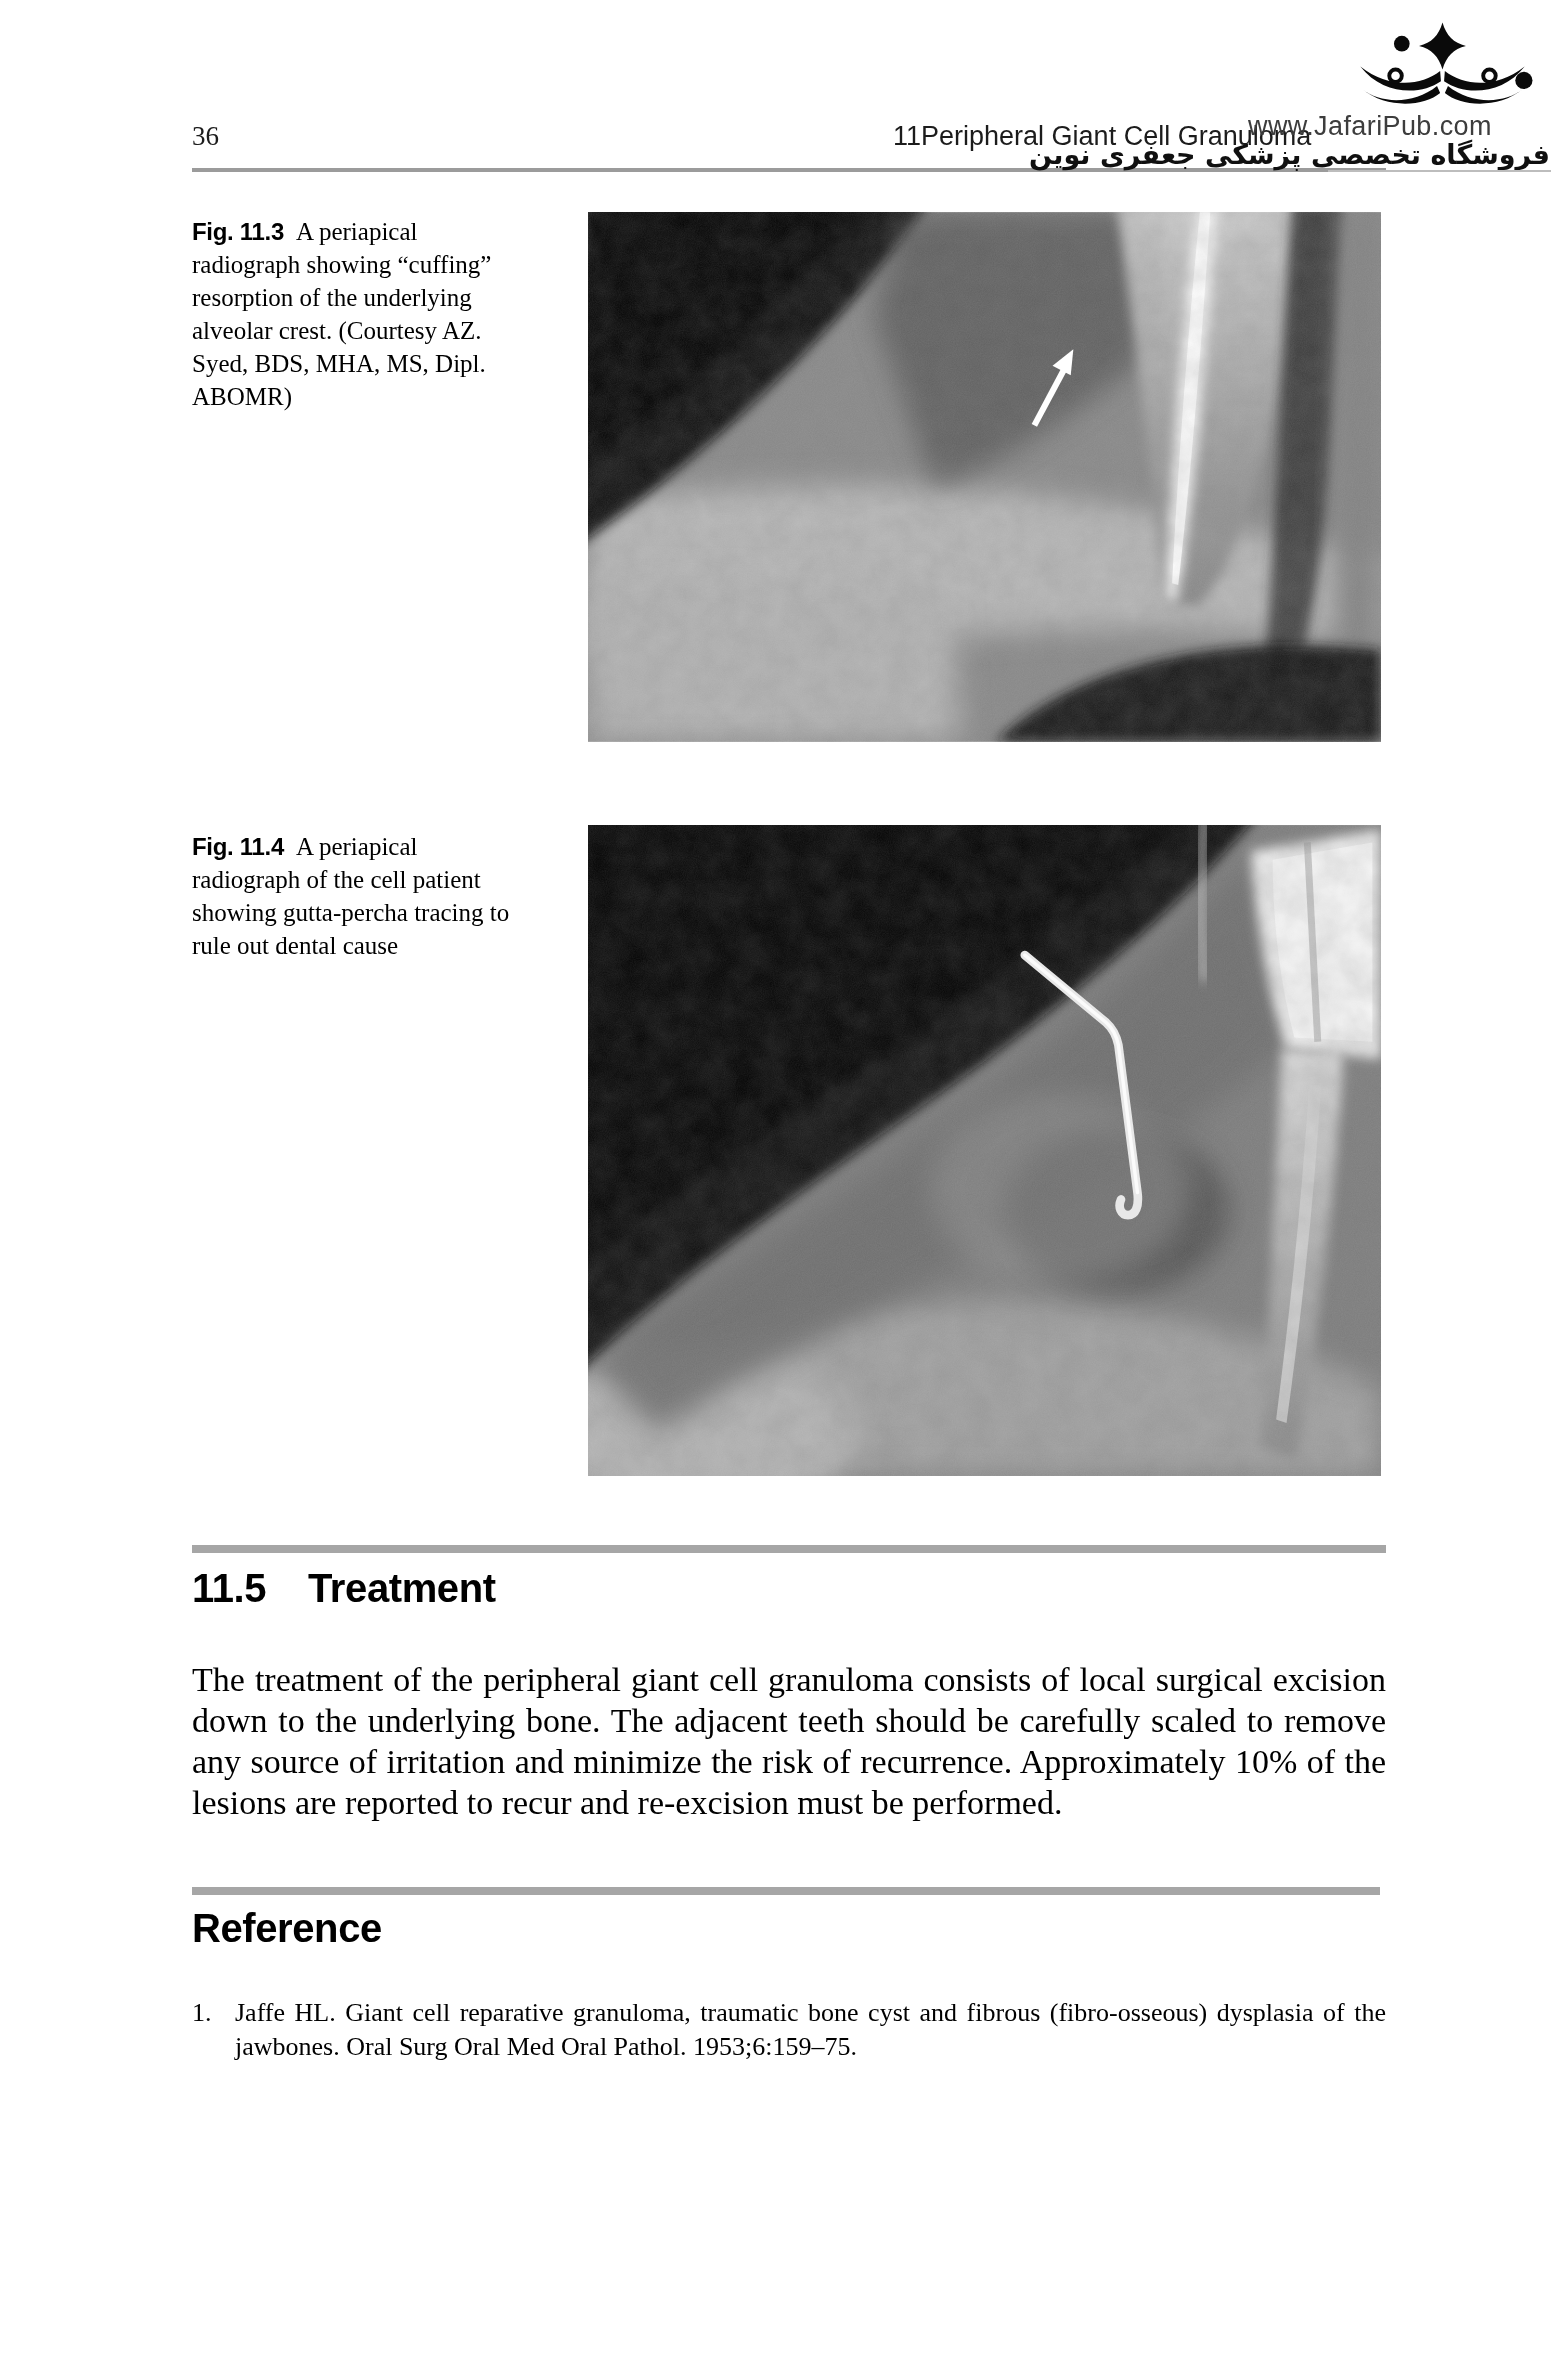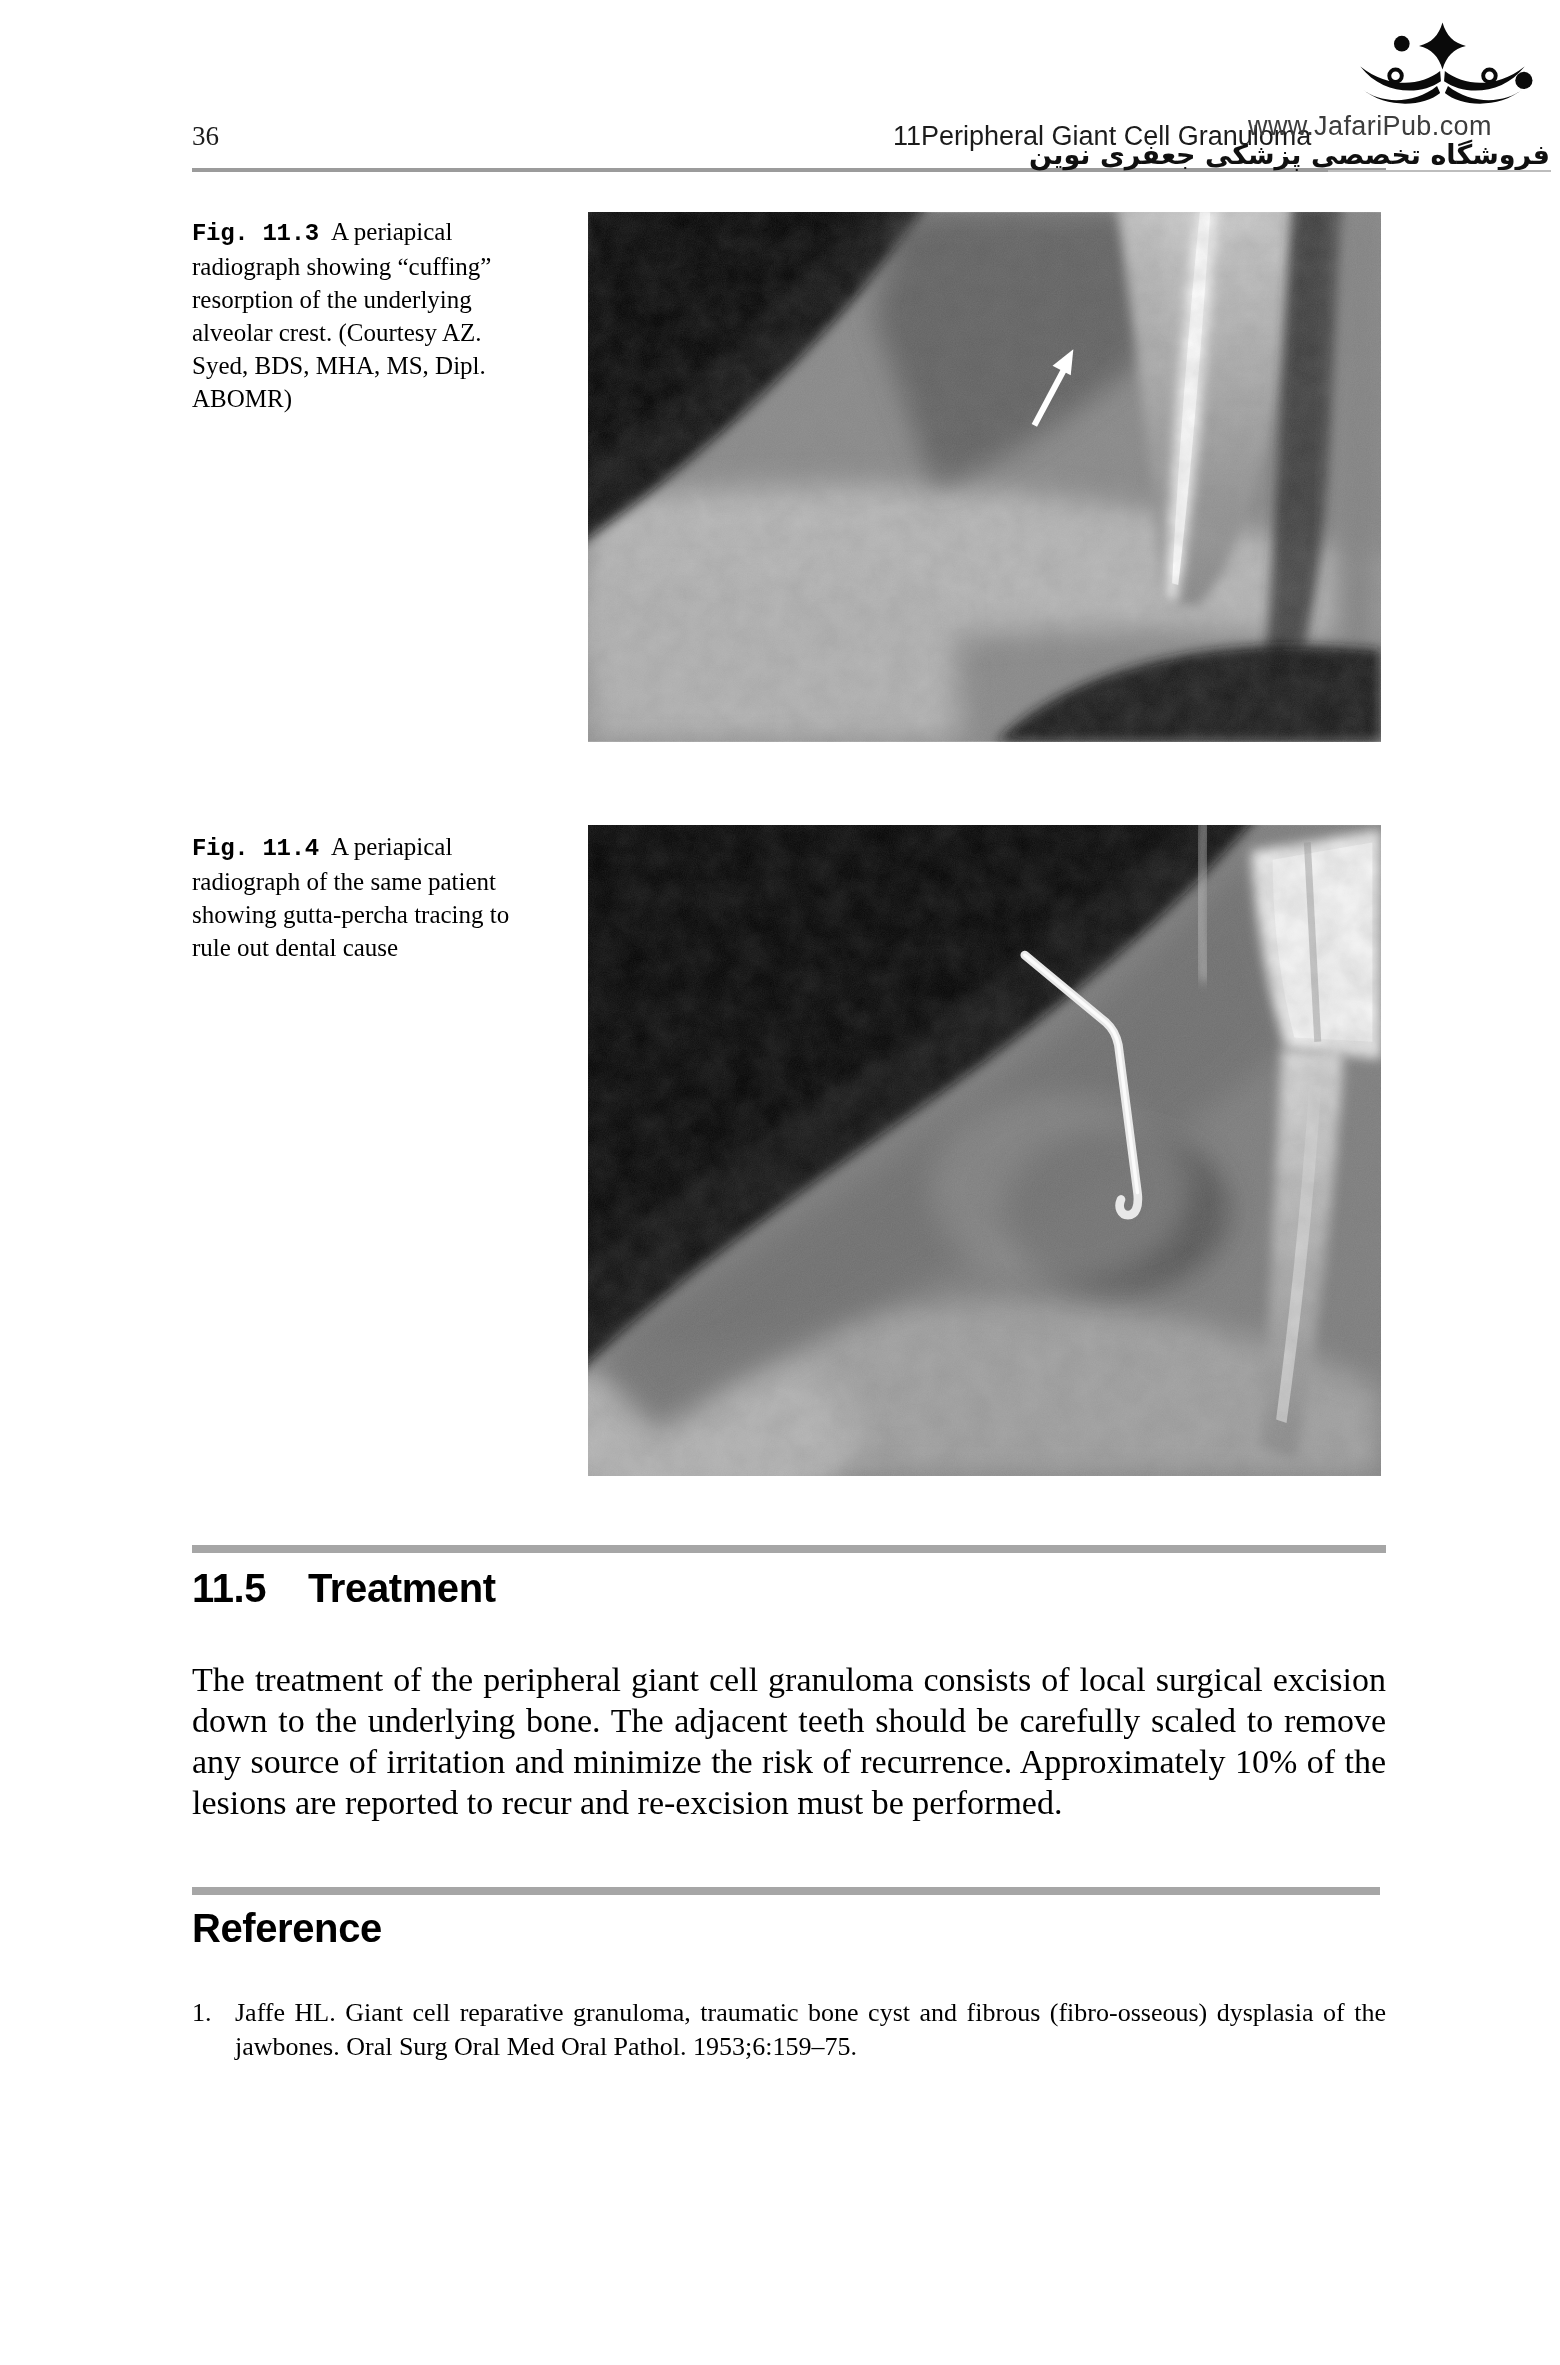--- a/index.html
+++ b/index.html
@@ -46,21 +46,21 @@
     font-weight:bold;font-size:27px;color:#101010;
     z-index:6;white-space:nowrap;
   }
   .wm-underline{left:1328px;top:170px;width:223px;height:1.7px;background:#bdbdbd;z-index:6;}
   
   .fig-caption{
     left:192px;width:334px;
     font-size:25px;line-height:33px;color:#000;
   }
   .fig-caption .fig-label{
-    font-family:Liberation Mono, monospace;
+    font-family:Liberation Sans, sans-serif;
     font-weight:bold;font-size:24px;
     margin-right:12px;letter-spacing:-0.3px;
   }
   .cap1{top:215px;}
   .cap2{top:830px;}
   .fig-image{display:block;}
   .img1{left:588px;top:212px;}
   .img2{left:588px;top:825px;}
   
   .divider{background:#a6a6a6;height:7.8px;}
@@ -156,21 +156,21 @@
     <path d="M470,611 C560,525 720,485 915,505 L915,611 Z" fill="#121212" filter="url(#r1soft2)"></path>
     <rect width="915" height="611" filter="url(#r1cloud)" opacity="0.8"></rect>
     <rect width="915" height="611" filter="url(#r1grain)" opacity="0.35"></rect>
     <g>
       <line x1="515" y1="246" x2="549" y2="182" stroke="#ffffff" stroke-width="7"></line>
       <polygon points="560,158 557,188 536,177" fill="#ffffff"></polygon>
     </g>
   </svg>
 
   <div class="abs fig-caption cap2">
-    <span class="fig-label">Fig. 11.4</span><span>A periapical radiograph of the same patient showing gutta-percha tracing to rule out dental cause</span>
+    <span class="fig-label">Fig. 11.4</span><span>A periapical radiograph of the cell patient showing gutta-percha tracing to rule out dental cause</span>
   </div>
 
   <svg class="abs fig-image img2" width="793" height="651" viewBox="0 0 915 751">
     <defs>
       <filter id="r2soft" x="-40%" y="-40%" width="180%" height="180%">
           <feGaussianBlur stdDeviation="16"></feGaussianBlur>
         </filter>
       <filter id="r2soft2" x="-40%" y="-40%" width="180%" height="180%">
           <feGaussianBlur stdDeviation="7"></feGaussianBlur>
         </filter>

